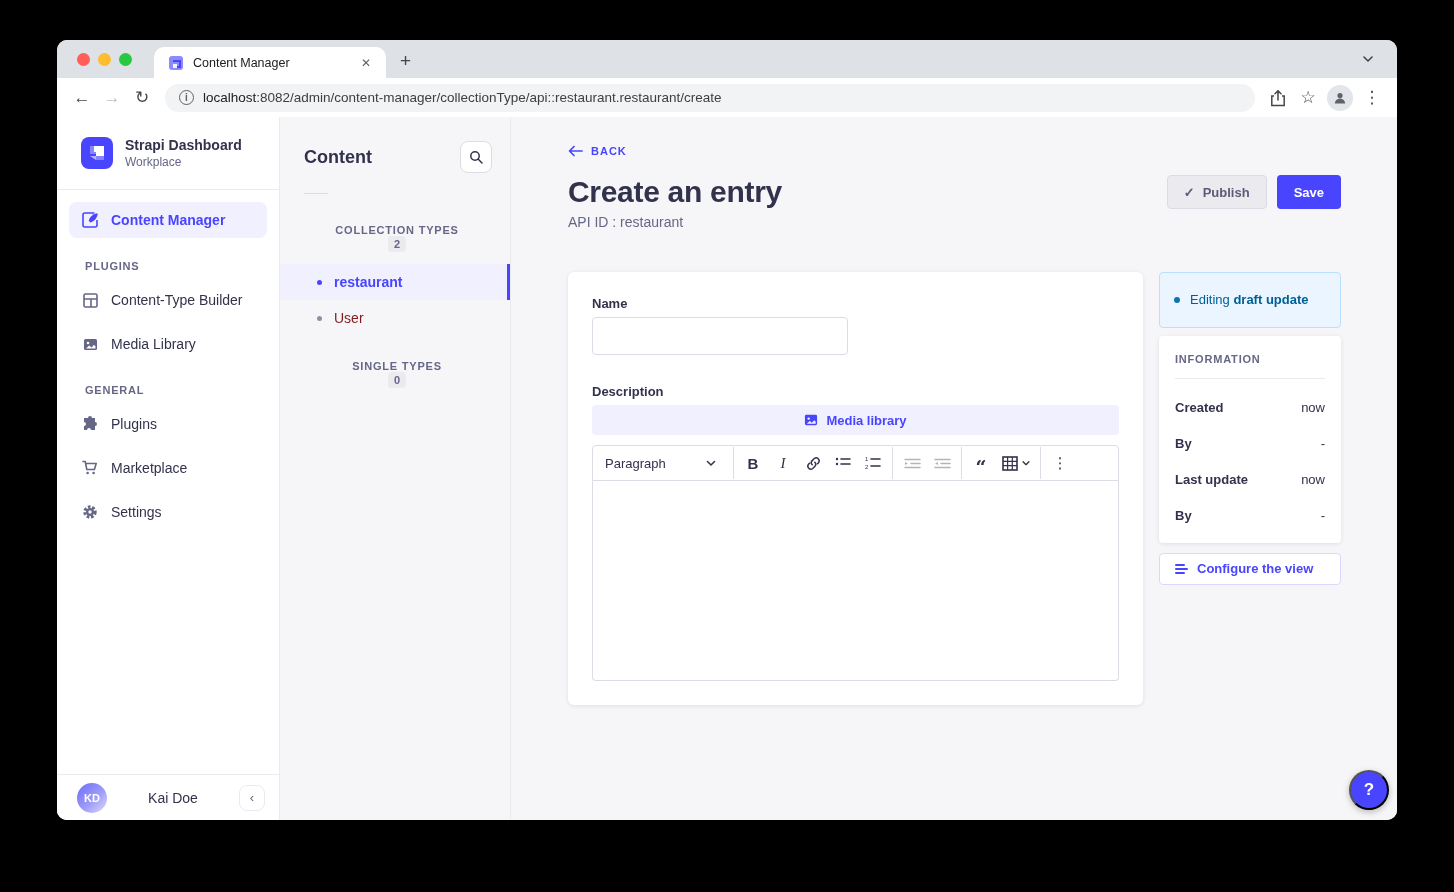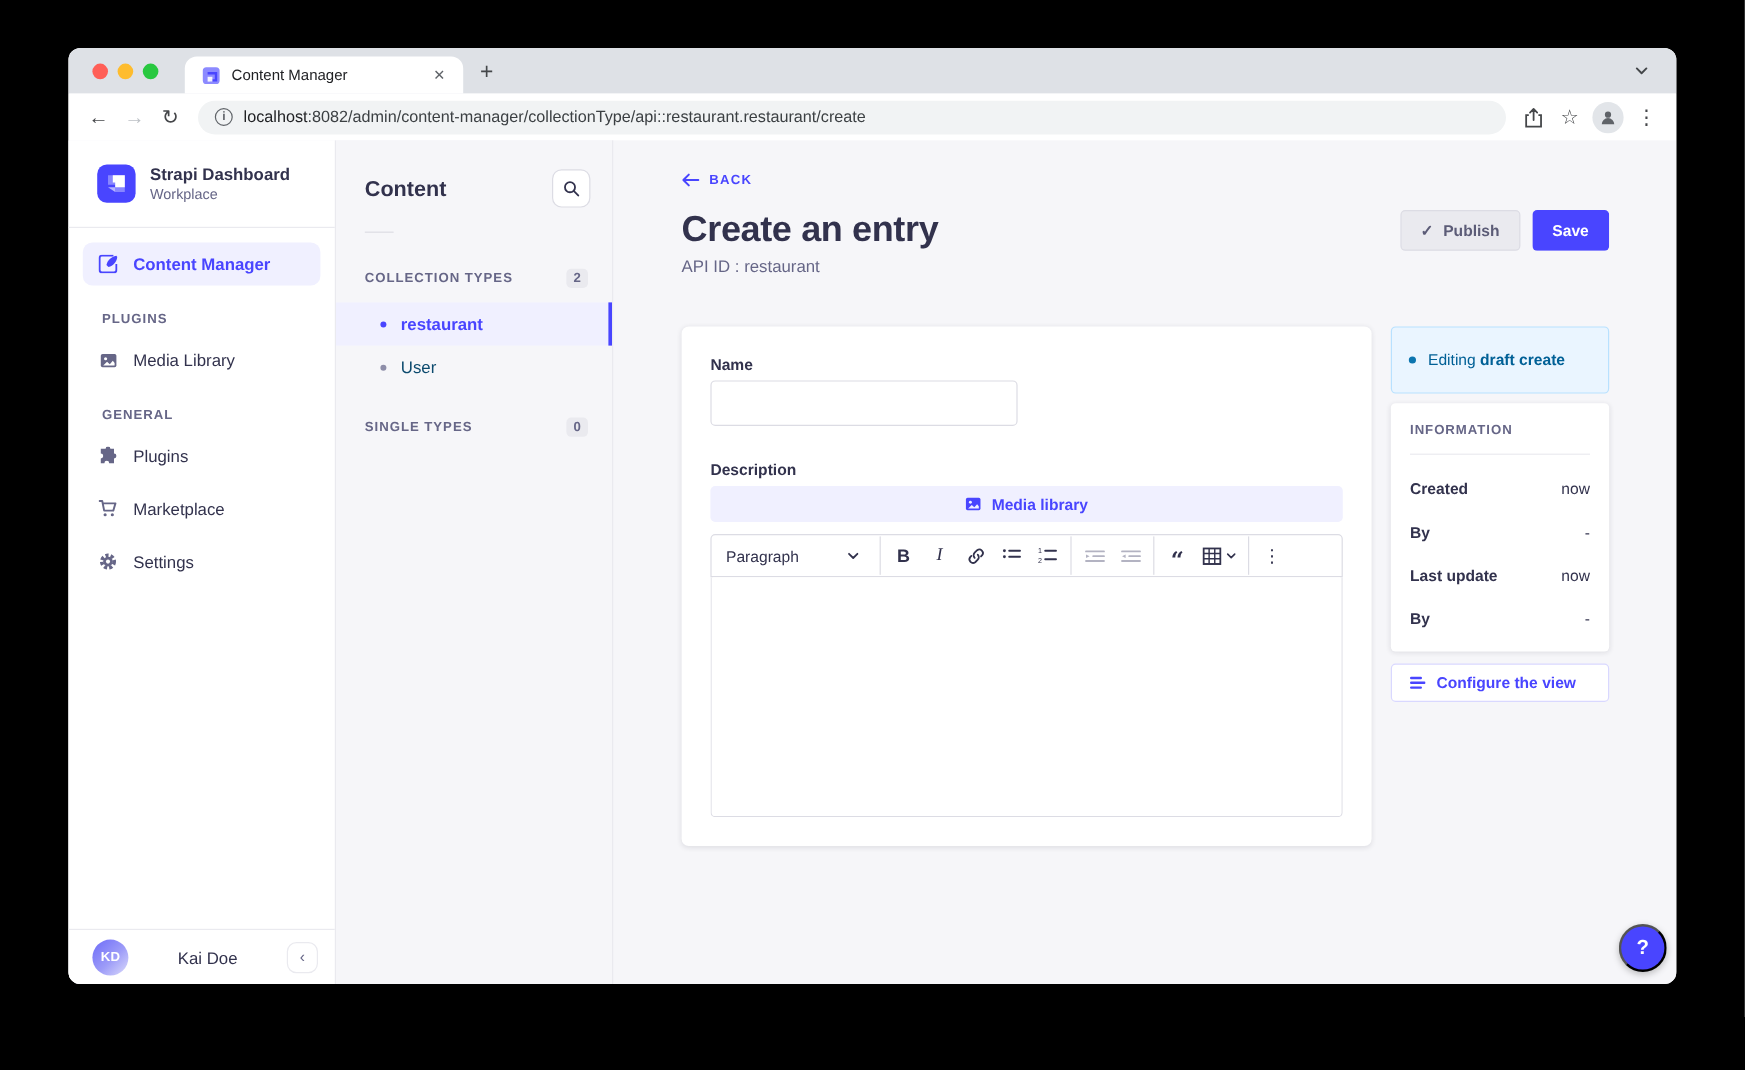--- a/index.html
+++ b/index.html
@@ -59,25 +59,25 @@
   .collapse-btn { width:26px; height:26px; border:1px solid #eaeaef; border-radius:8px; background:#fff;
     color:#666687; font-size:13px; display:flex; align-items:center; justify-content:center; }
 
   
   .subnav { width:231px; background:#f6f6f9; border-right:1px solid #eaeaef; flex:none; position:relative; }
   .subnav-head { display:flex; align-items:center; justify-content:space-between; padding:24px 18px 0 24px; }
   .subnav-title { font-size:18px; font-weight:bold; color:#32324d; }
   .search-btn { width:32px; height:32px; background:#fff; border:1px solid #dcdce4; border-radius:8px;
     display:flex; align-items:center; justify-content:center; color:#32324d; }
   .subnav-div { width:24px; height:1px; background:#dcdce4; margin:20px 24px 0; }
-  .section-row { display:flex; align-items:center; justify-content:space-between; padding:0 20px 0 24px; margin-top:30px; }
+  .section-row { display:flex; align-items:center; justify-content:space-between; padding:0 20px 0 24px; margin-top:30px;flex-direction:column; }
   .section-label { font-size:11px; font-weight:bold; letter-spacing:0.8px; color:#666687; }
   .count-badge { background:#eaeaef; border-radius:4px; font-size:11px; font-weight:bold; color:#666687; padding:2px 6px; }
   .ct-list { margin-top:12px; }
-  .ct-item { height:36px; display:flex; align-items:center; padding-left:37px; font-size:14px; color:#0c4a6e; position:relative; }
+  .ct-item { height:36px; display:flex; align-items:center; padding-left:37px; font-size:14px; color:#7f1d1d; position:relative; }
   .ct-item .dot { width:5px; height:5px; border-radius:50%; background:#8e8ea9; margin-right:12px; flex:none; }
   .ct-item.active { background:#f0f0ff; color:#4945ff; font-weight:bold; }
   .ct-item.active .dot { background:#4945ff; }
   .ct-item.active .active-bar { position:absolute; right:0; top:0; bottom:0; width:3px; background:#4945ff; }
   .subnav .section-row.single { margin-top:24px; }
 
   
   .main { flex:1; position:relative; padding:26px 56px 0 57px; min-width:0; }
   .back-link { display:inline-flex; align-items:center; gap:8px; color:#4945ff; font-size:11px; font-weight:bold;
     letter-spacing:1px; }
@@ -211,20 +211,29 @@
                 <path d="M15 1.2c-4.6 1-7.3 3.6-8.3 7.6l1.7 1.7c4-1.1 6.5-3.8 7.4-8.4z" fill="currentColor"></path>
               </svg>
           </span>
           <span>Content Manager</span>
         </div>
 
         <div class="nav-label">PLUGINS</div>
         <div class="nav-item">
           <span class="ni-ico">
             <svg width="15" height="15" viewBox="0 0 15 15">
+                <rect x="1" y="1" width="13" height="13" rx="1.5" fill="none" stroke="currentColor" stroke-width="1.6"></rect>
+                <path d="M1 6h13M8 6v8" fill="none" stroke="currentColor" stroke-width="1.6"></path>
+              </svg>
+          </span>
+          <span>Content-Type Builder</span>
+        </div>
+        <div class="nav-item">
+          <span class="ni-ico">
+            <svg width="15" height="15" viewBox="0 0 15 15">
                 <rect x="1" y="2" width="13" height="11" rx="1.5" fill="currentColor"></rect>
                 <circle cx="5" cy="6" r="1.3" fill="#fff"></circle>
                 <path d="M3 11.5l3.2-3 2.3 2 2.5-2.8 1.5 1.8v2z" fill="#fff"></path>
               </svg>
           </span>
           <span>Media Library</span>
         </div>
 
         <div class="nav-label">GENERAL</div>
         <div class="nav-item">
@@ -392,21 +401,21 @@
             </span>
             <span class="tb-sep"></span>
             <span class="tb-btn tb-kebab">⋮</span>
           </div>
           <div class="rte-body"></div>
         </div>
 
         <div class="right-col">
           <div class="draft-box">
             <span class="draft-dot"></span>
-            <span class="draft-text"><span>Editing </span><b>draft create</b></span>
+            <span class="draft-text"><span>Editing </span><b>draft update</b></span>
           </div>
 
           <div class="info-card">
             <div class="info-title">INFORMATION</div>
             <div class="info-div"></div>
             <div class="info-row">
               <span class="info-label">Created</span>
               <span class="info-value">now</span>
             </div>
             <div class="info-row">

